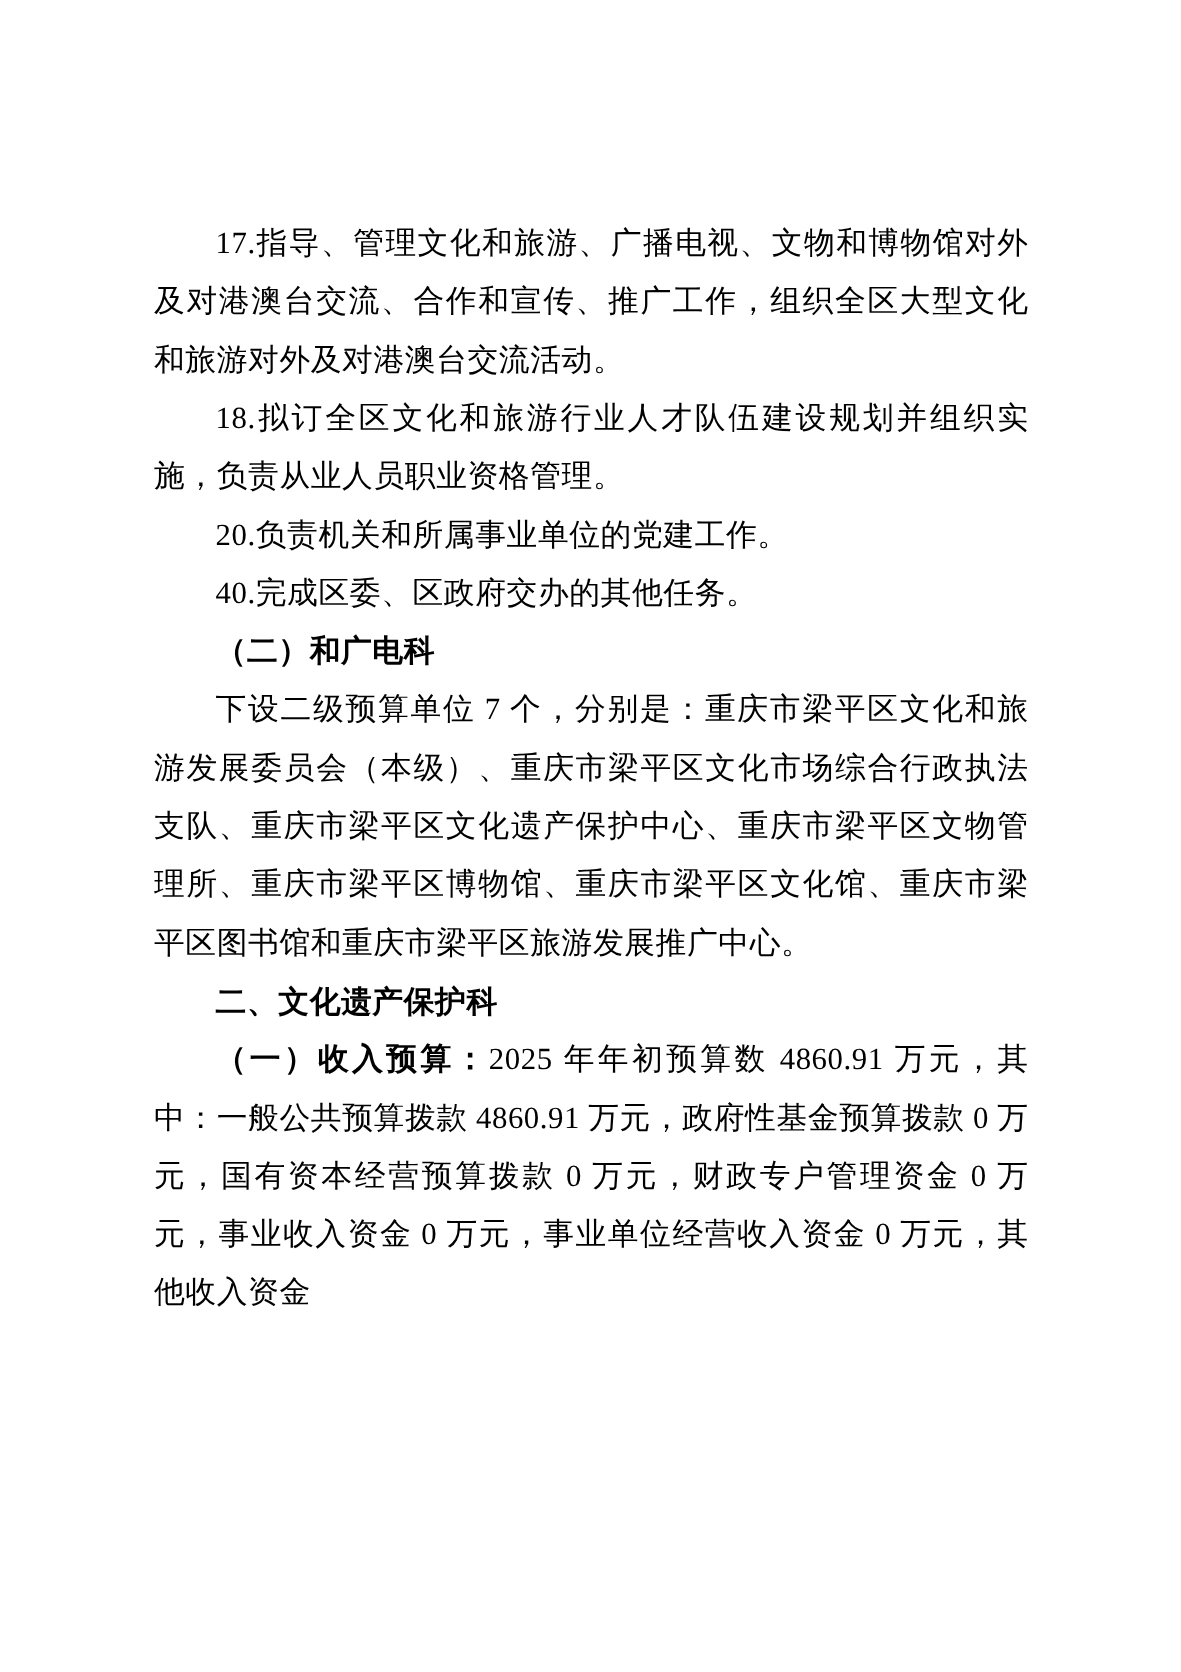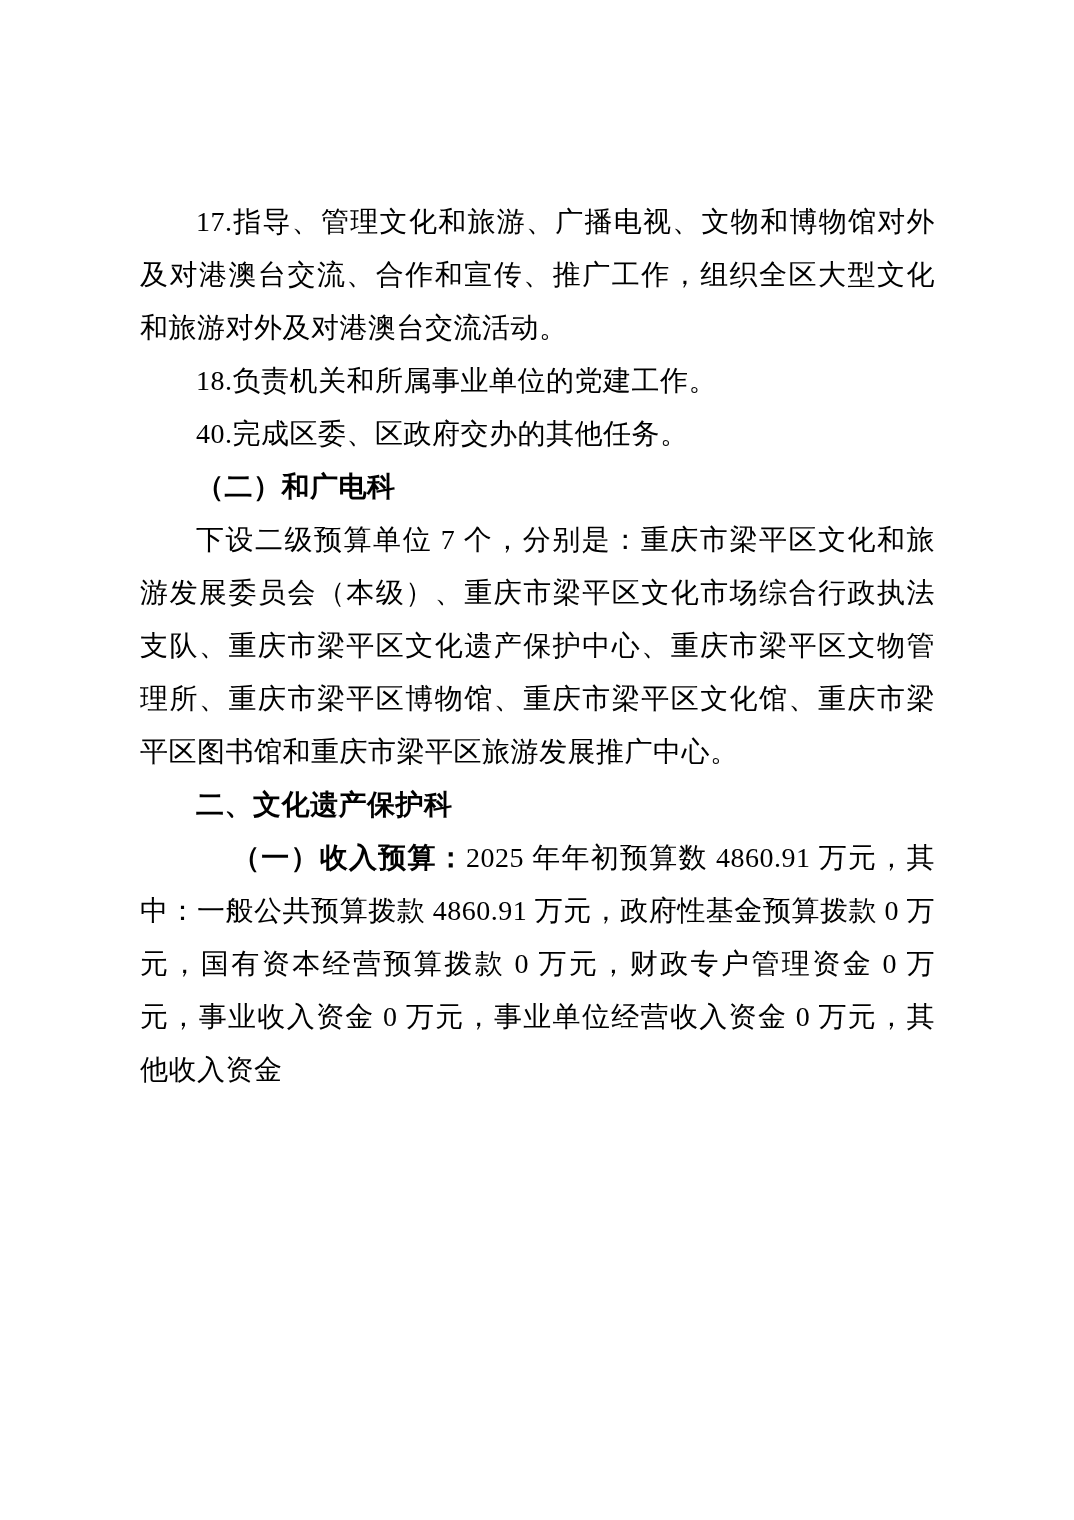--- a/index.html
+++ b/index.html
@@ -35,33 +35,33 @@
   .heading-kaiti {
     font-weight: bold;
   }
   .heading-hei {
     font-family: "Liberation Sans", sans-serif;
     font-weight: bold;
     text-align: left;
   }
   .lead-run {
     font-weight: bold;
-    margin-left: 36px;
   }
 </style>
 </head>
 <body>
 
 <div class="page">
   <div class="content">
 
     <p class="para">17.指导、管理文化和旅游、广播电视、文物和博物馆对外及对港澳台交流、合作和宣传、推广工作，组织全区大型文化和旅游对外及对港澳台交流活动。</p>
 
+    <p class="para">18.拟订全区文化和旅游行业人才队伍建设规划并组织实施，负责从业人员职业资格管理。</p>
 
-    <p class="para">18.负责机关和所属事业单位的党建工作。</p>
+    <p class="para">20.负责机关和所属事业单位的党建工作。</p>
 
     <p class="para">40.完成区委、区政府交办的其他任务。</p>
 
     <p class="para heading-kaiti">（二）和广电科</p>
 
 
     <p class="para">下设二级预算单位 7 个，分别是：重庆市梁平区文化和旅游发展委员会（本级）、重庆市梁平区文化市场综合行政执法支队、重庆市梁平区文化遗产保护中心、重庆市梁平区文物管理所、重庆市梁平区博物馆、重庆市梁平区文化馆、重庆市梁平区图书馆和重庆市梁平区旅游发展推广中心。</p>
 
     <p class="para heading-hei">二、文化遗产保护科</p>
 

